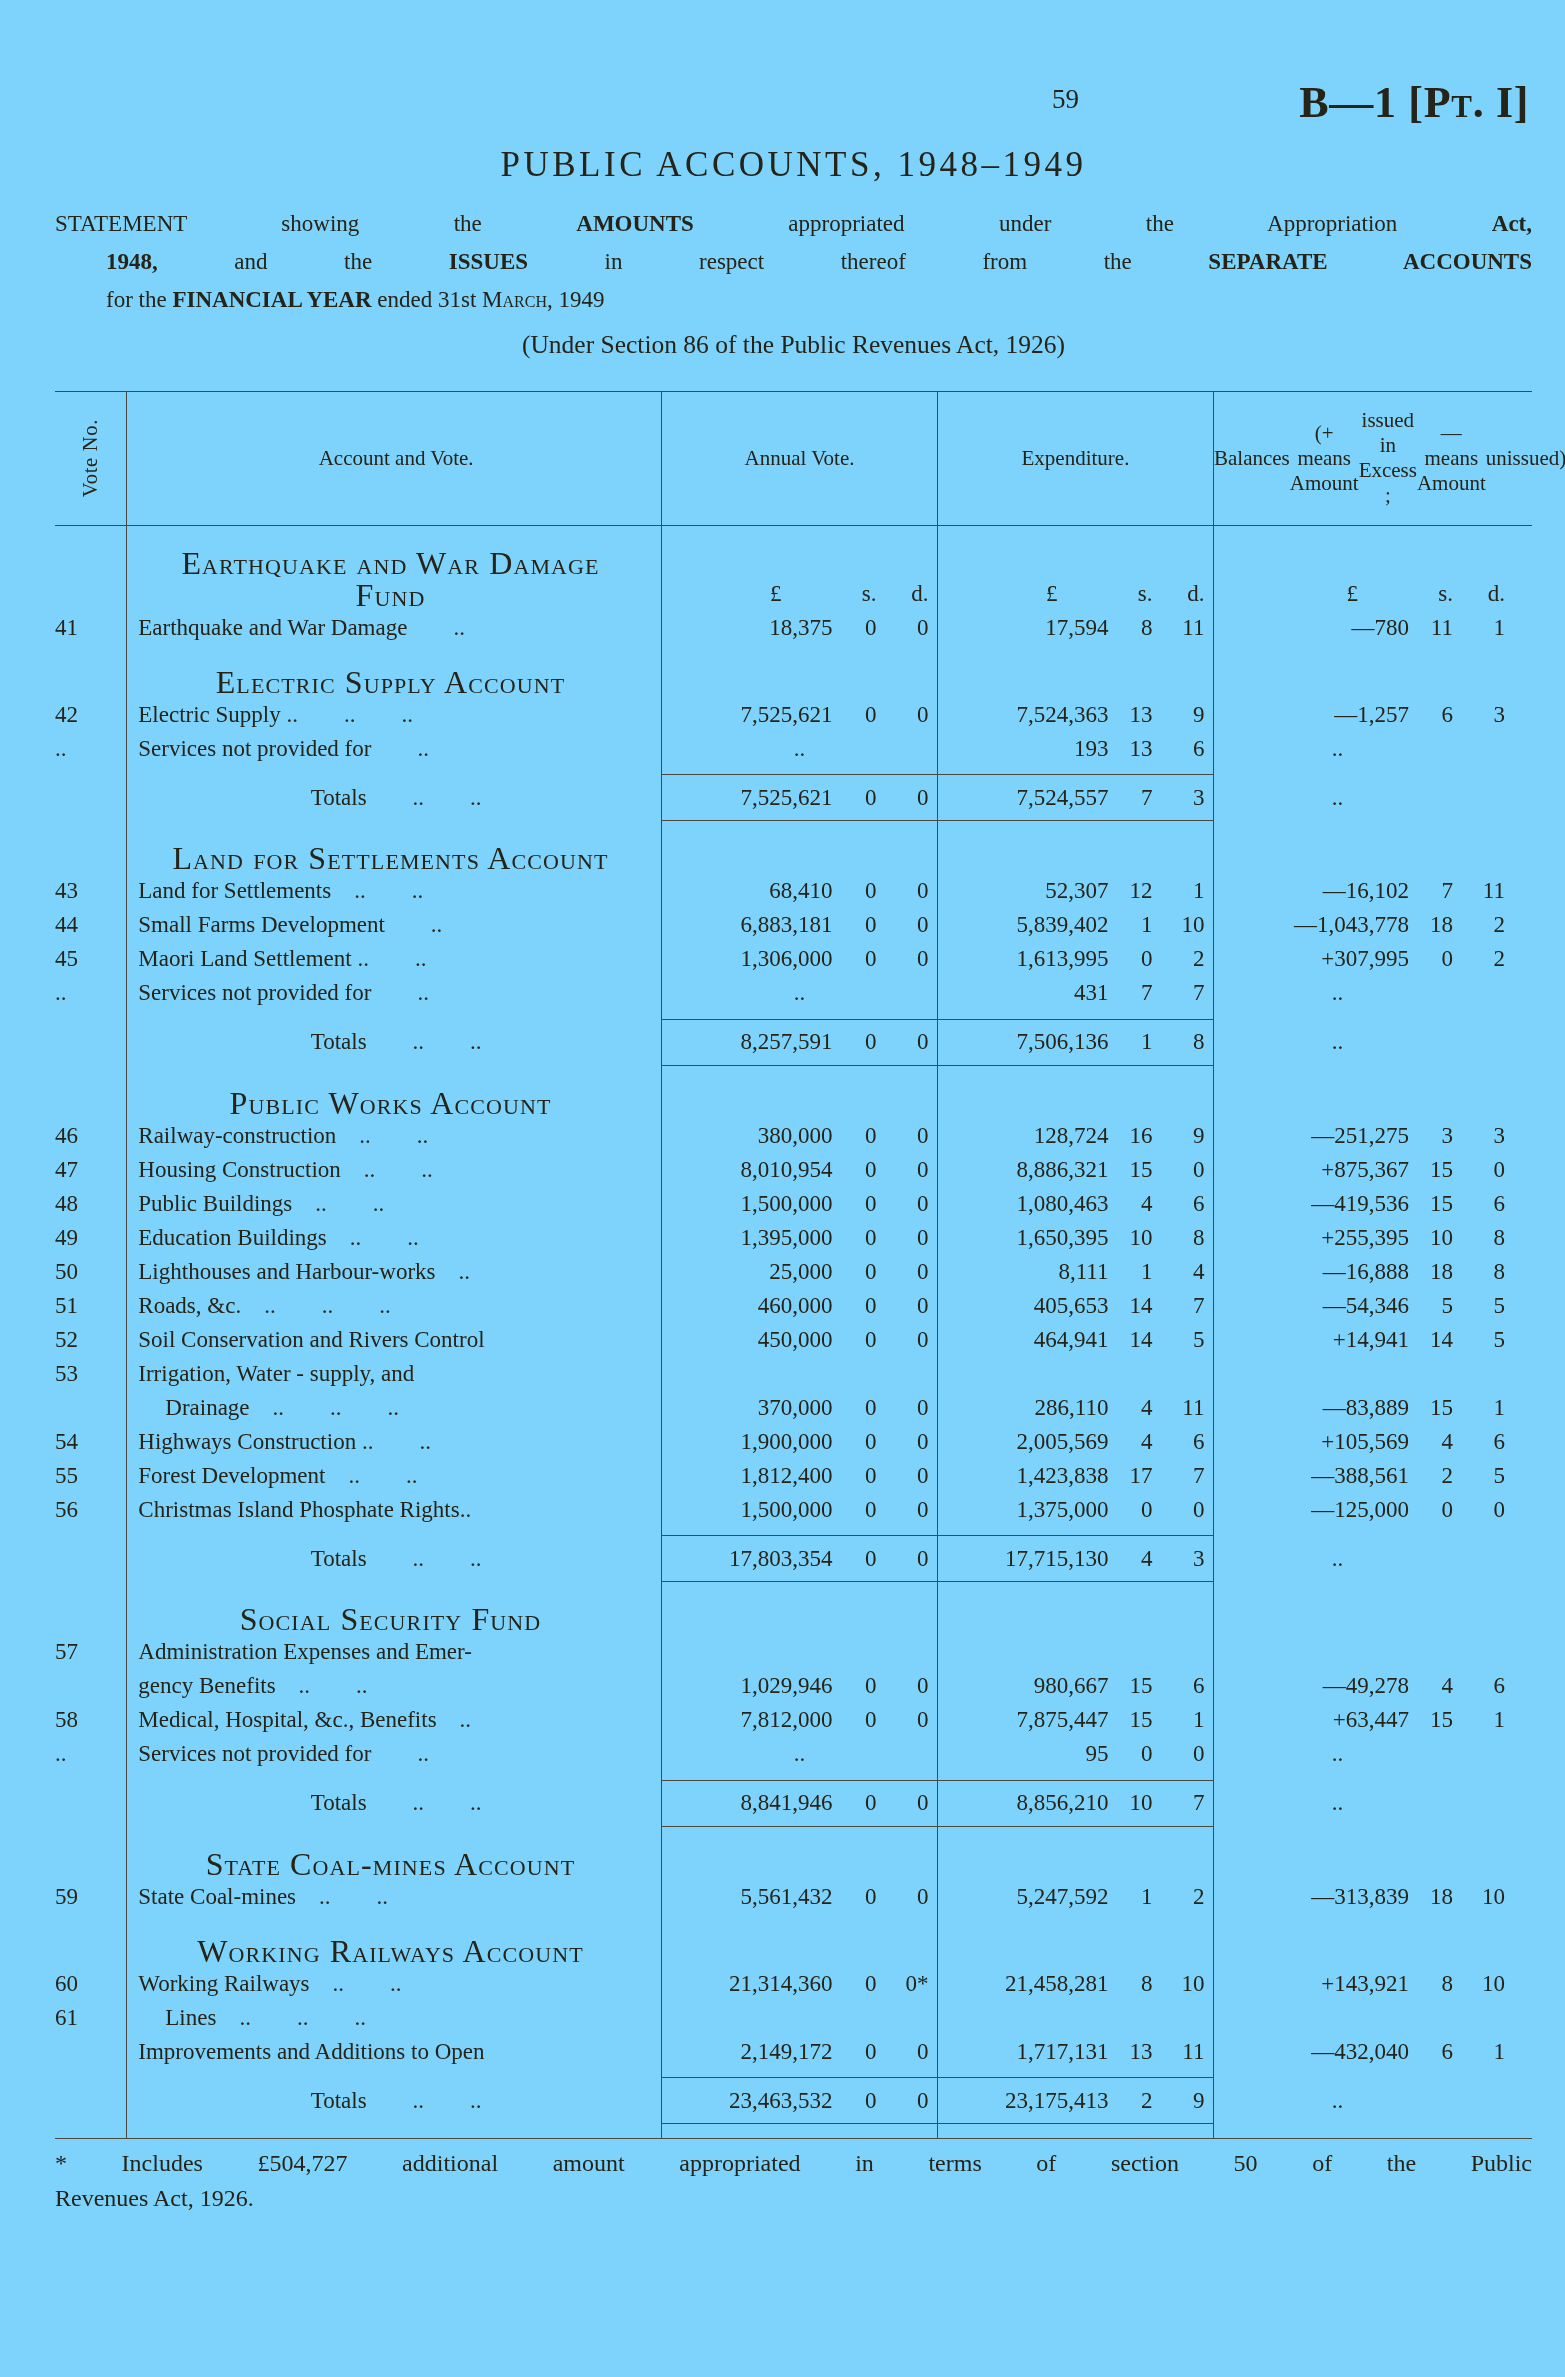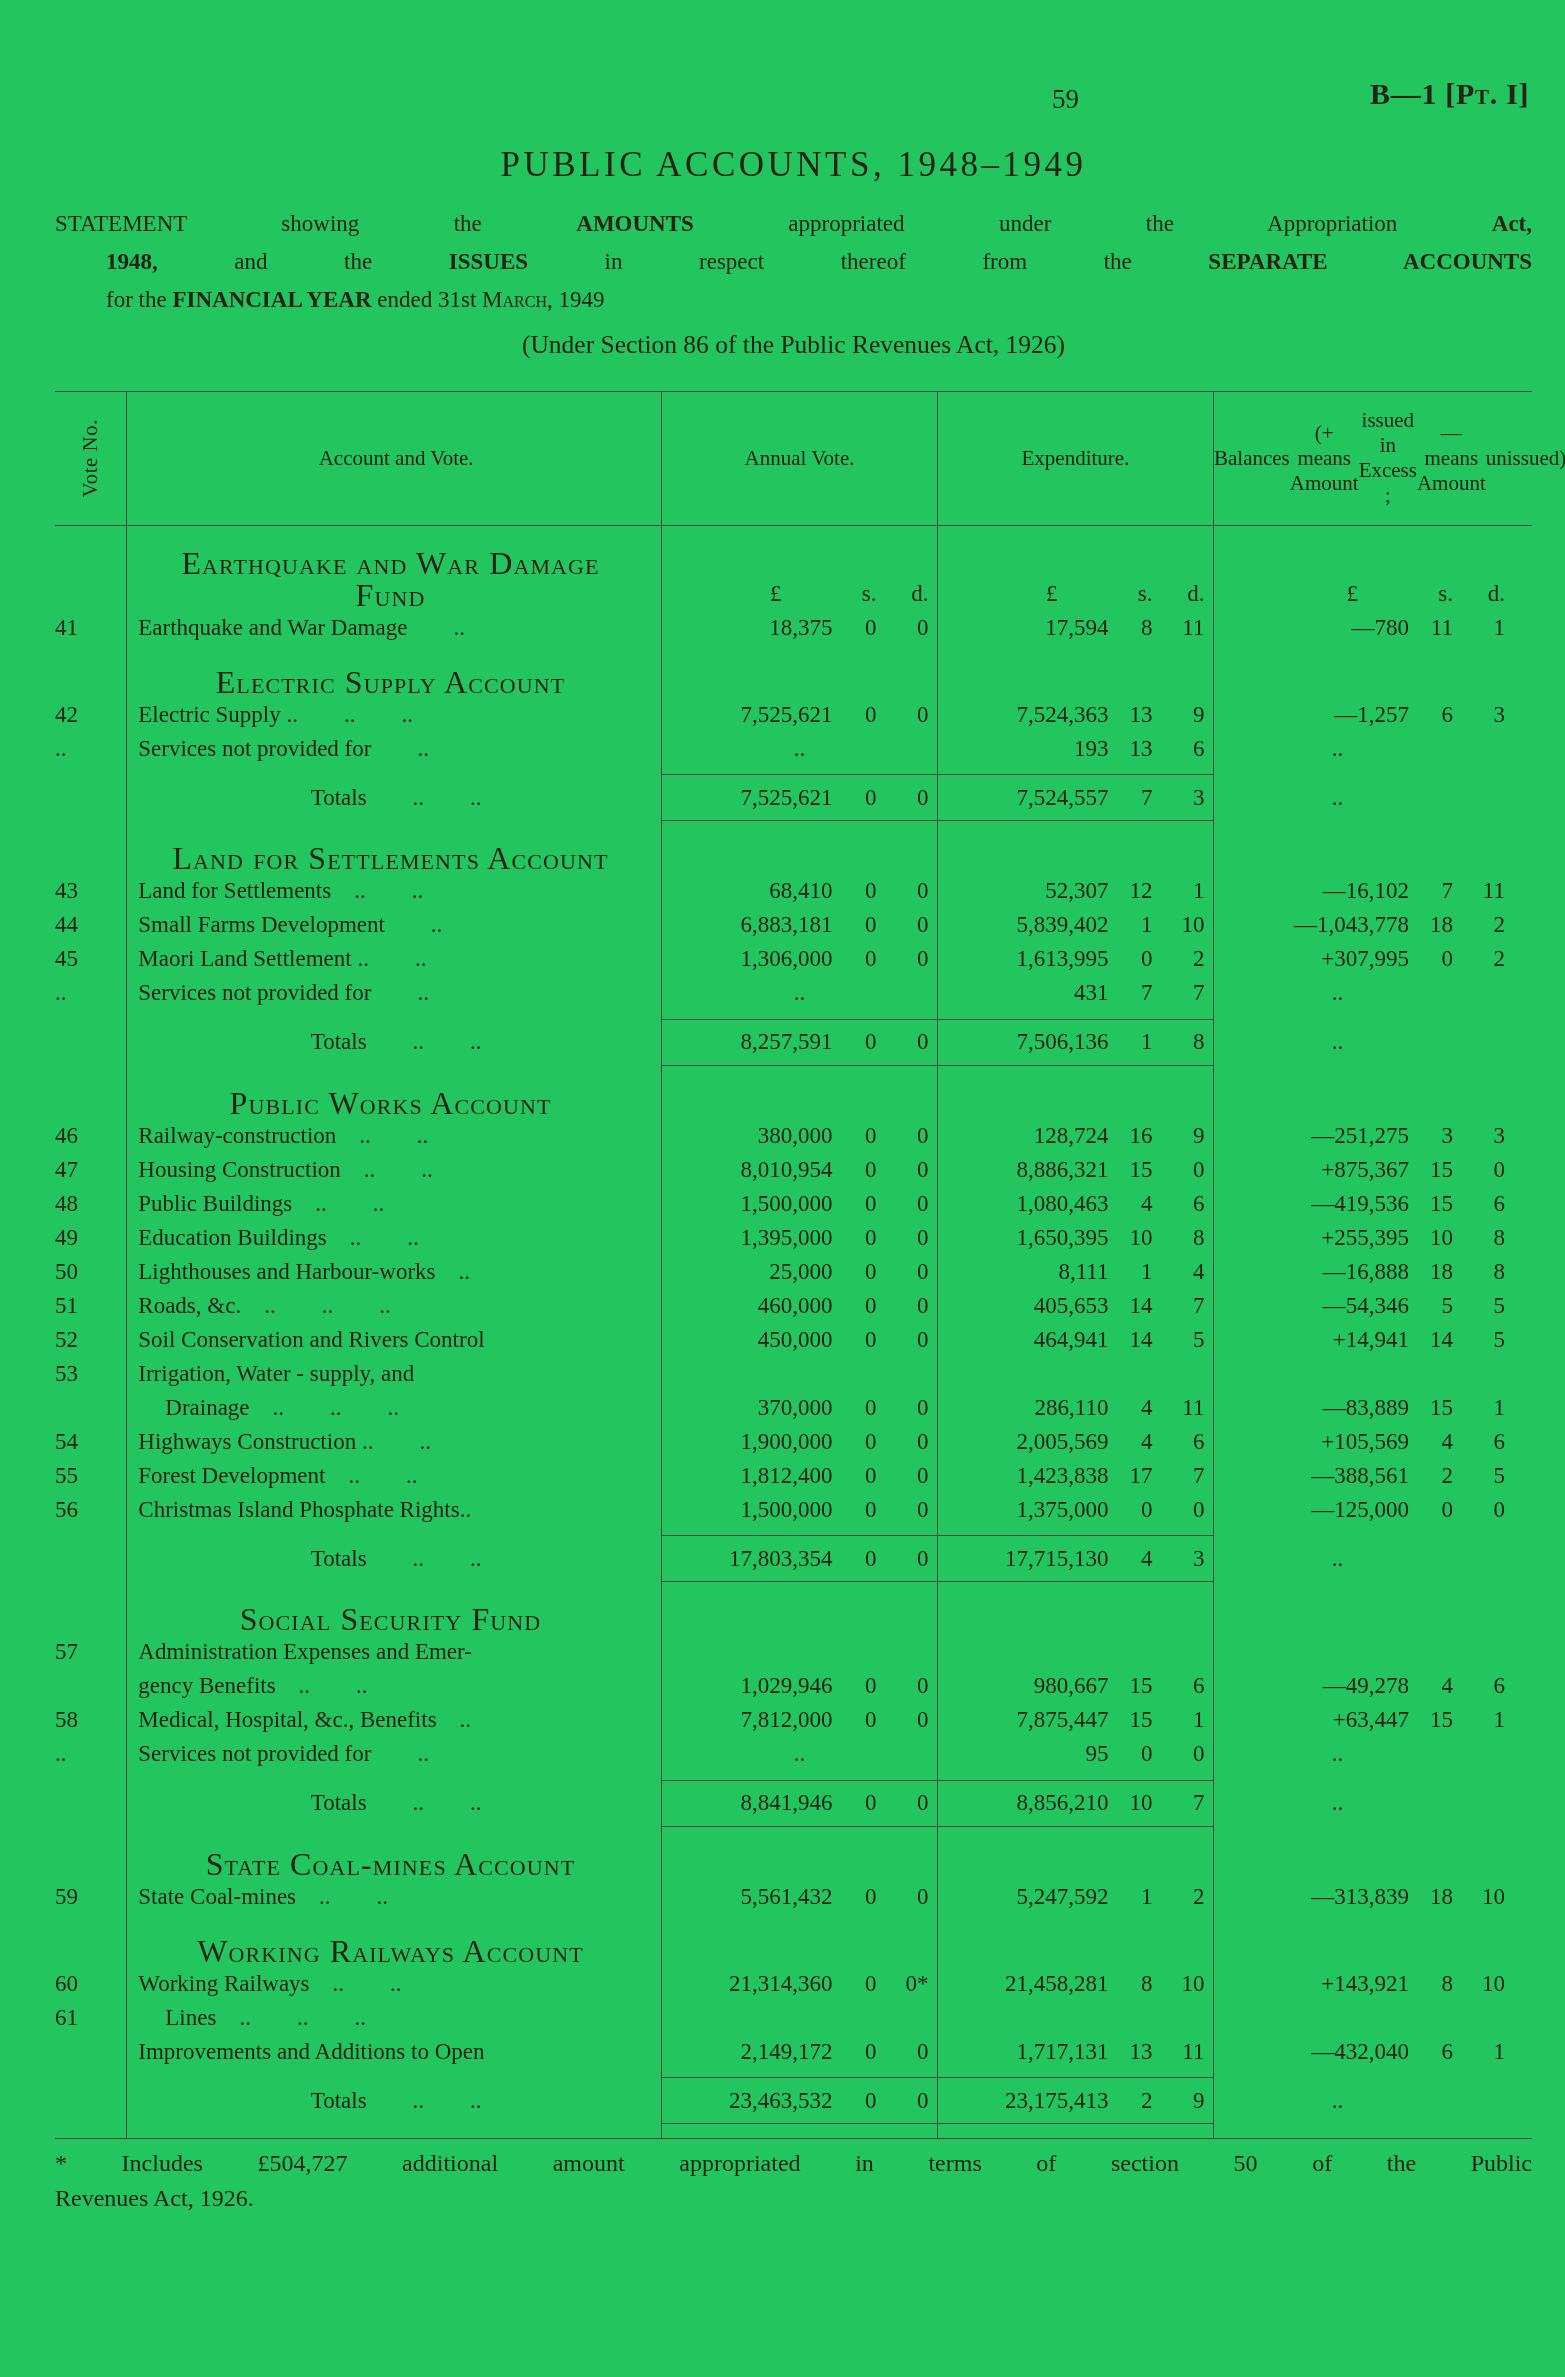--- a/index.html
+++ b/index.html
@@ -6,29 +6,29 @@
   html,body{margin:0;padding:0;}
   body{
     background:#f6f4ee;
     font-family:"Liberation Serif","DejaVu Serif",serif;
     color:#262319;
   }
   .page{
     width:1566px;
     min-height:2377px;
     box-sizing:border-box;
-    background:#22c55e;
+    background:#7dd3fc;
     padding:84px 34px 42px 55px;
     position:relative;
     --line:#4b4741;
   }
   
   .page-head{position:relative;height:45px;}
   .page-number{position:absolute;left:997px;top:0;font-size:27px;}
-  .doc-ref{position:absolute;right:2.8px;top:-7px;font-size:30px;font-weight:bold;font-variant:small-caps;letter-spacing:0.7px;}
+  .doc-ref{position:absolute;right:2.8px;top:-7px;font-size:44px;font-weight:bold;font-variant:small-caps;letter-spacing:0.7px;}
   
   .title{margin:15.6px 0 0 0;text-align:center;font-size:35px;font-weight:normal;letter-spacing:3.5px;}
   .statement{margin-top:20px;font-size:23px;line-height:38px;}
   .st-line{margin:0;}
   .st-line.indented{padding-left:51px;}
   .jl{text-align:justify;text-align-last:justify;}
   .b{font-weight:bold;}
   .sc{font-variant:small-caps;}
   .subtitle{margin-top:11.3px;text-align:center;font-size:25.5px;}
   

